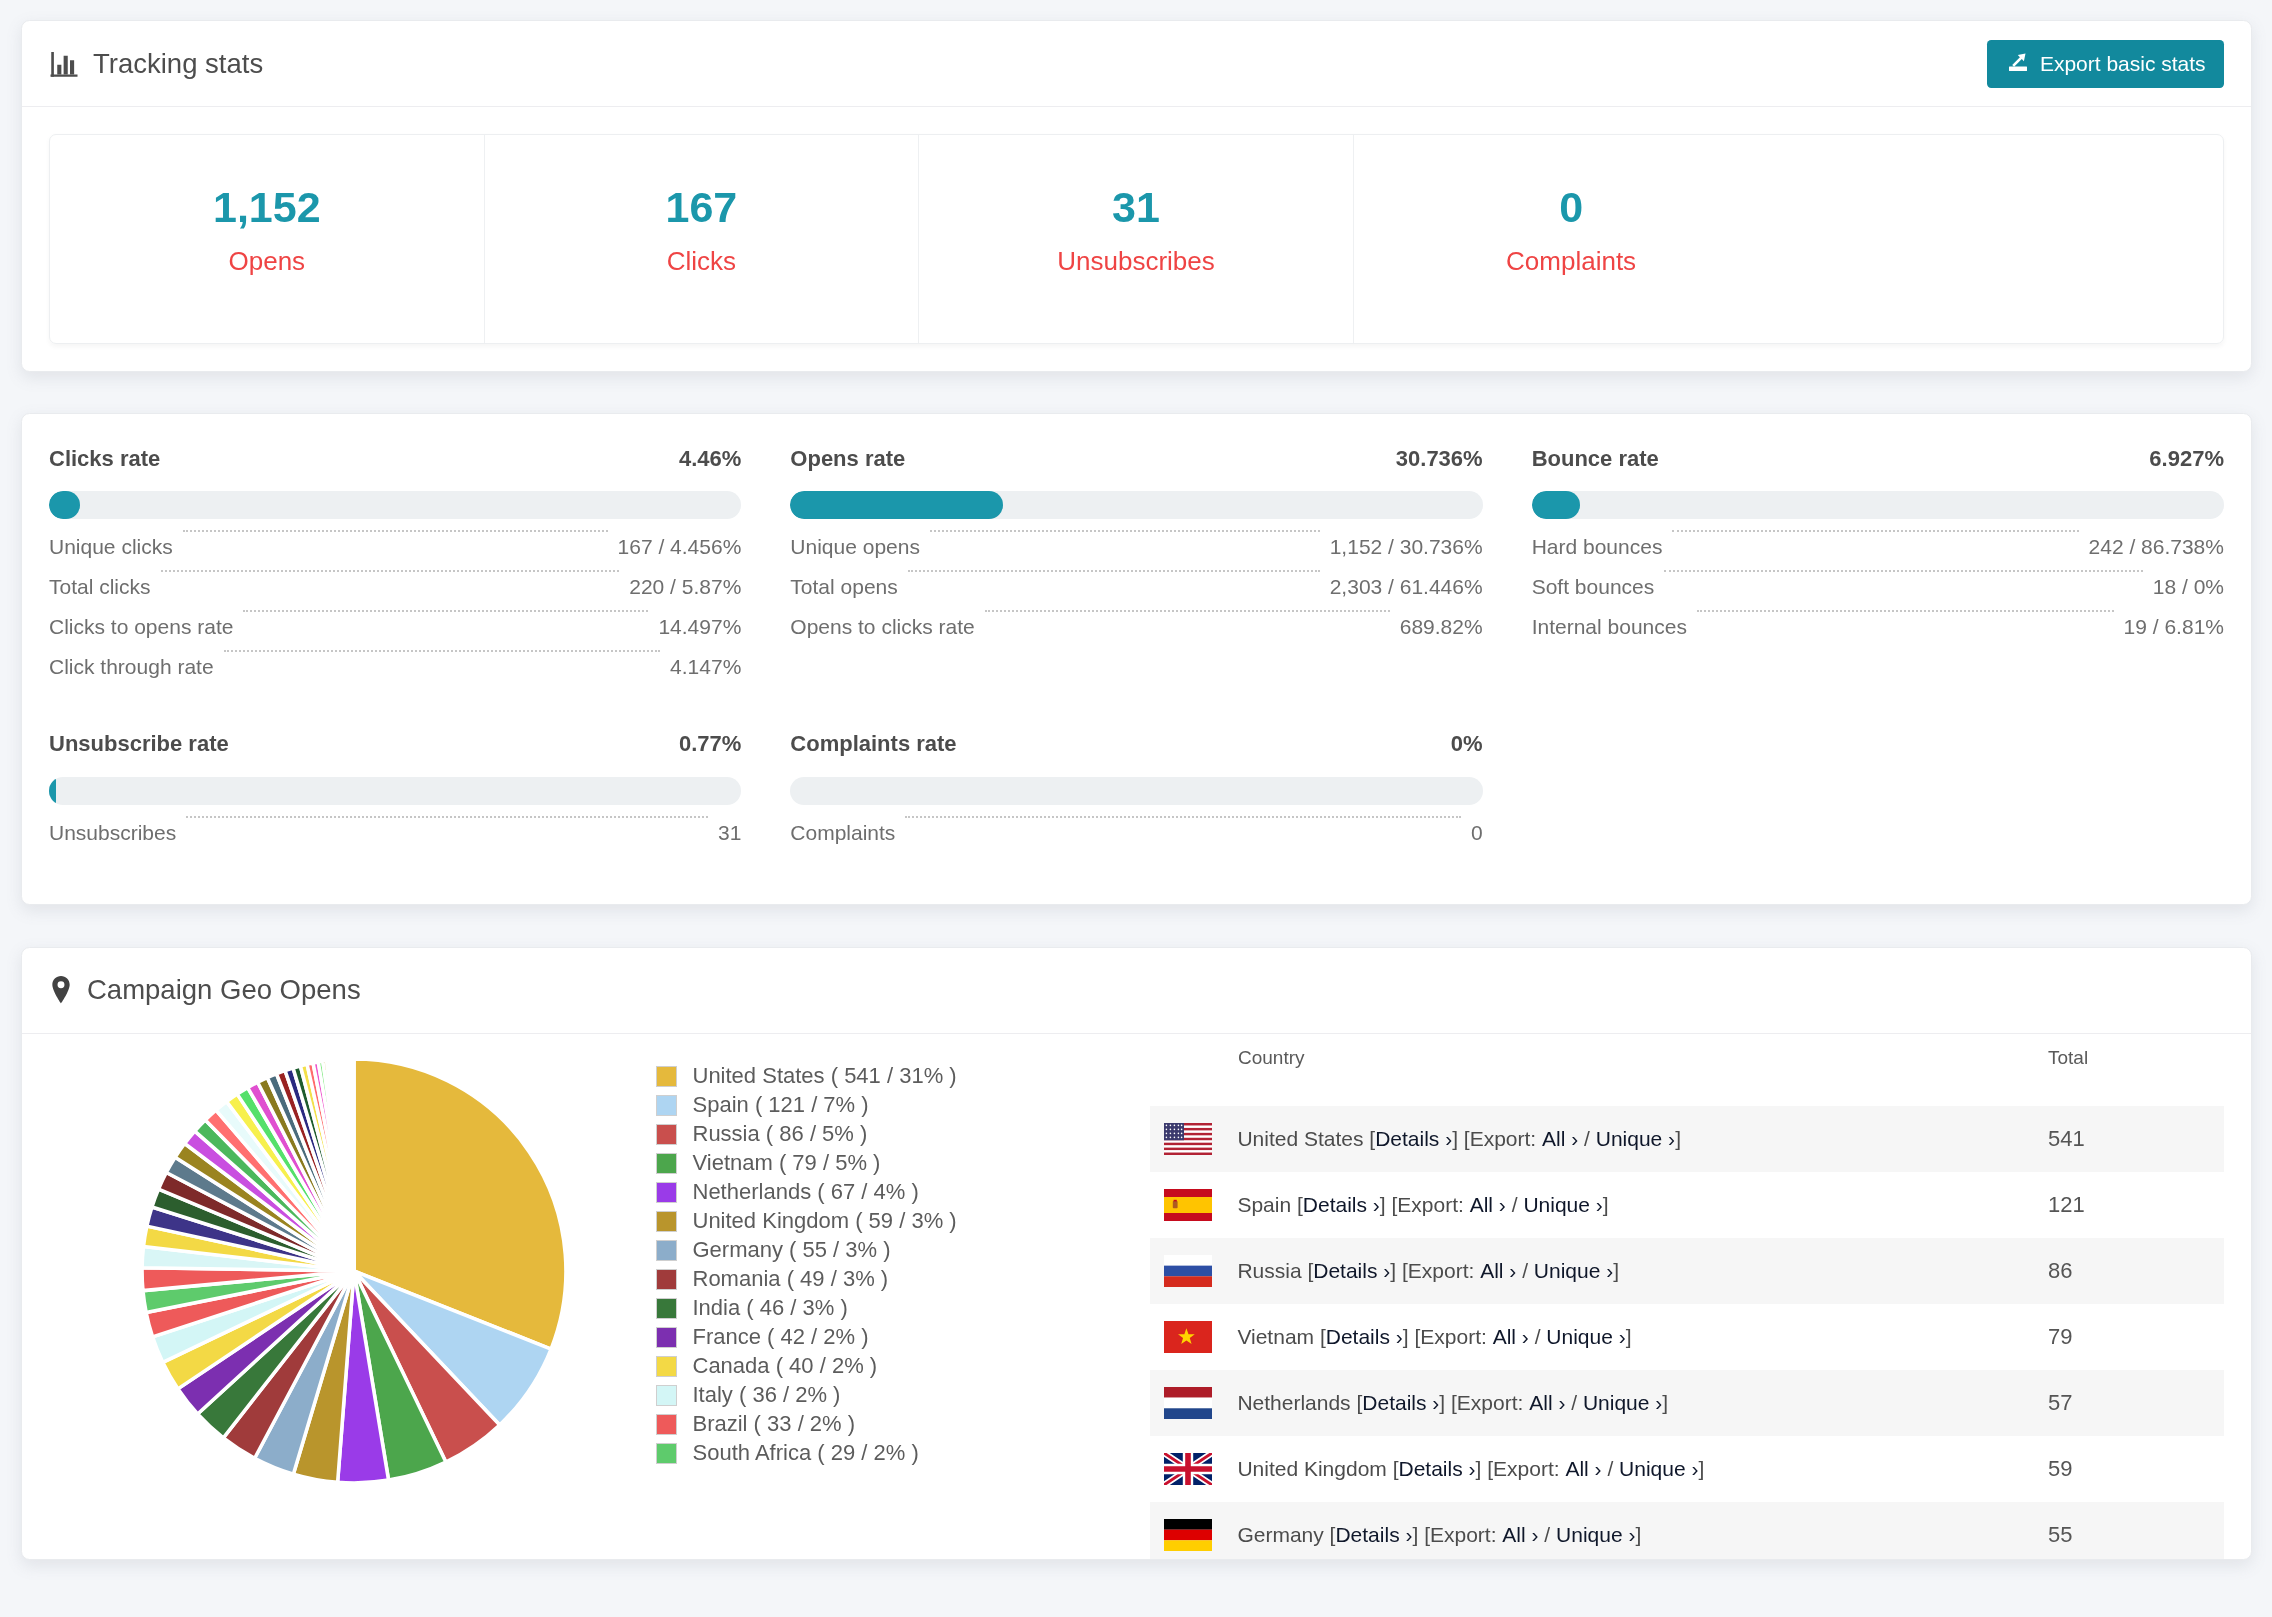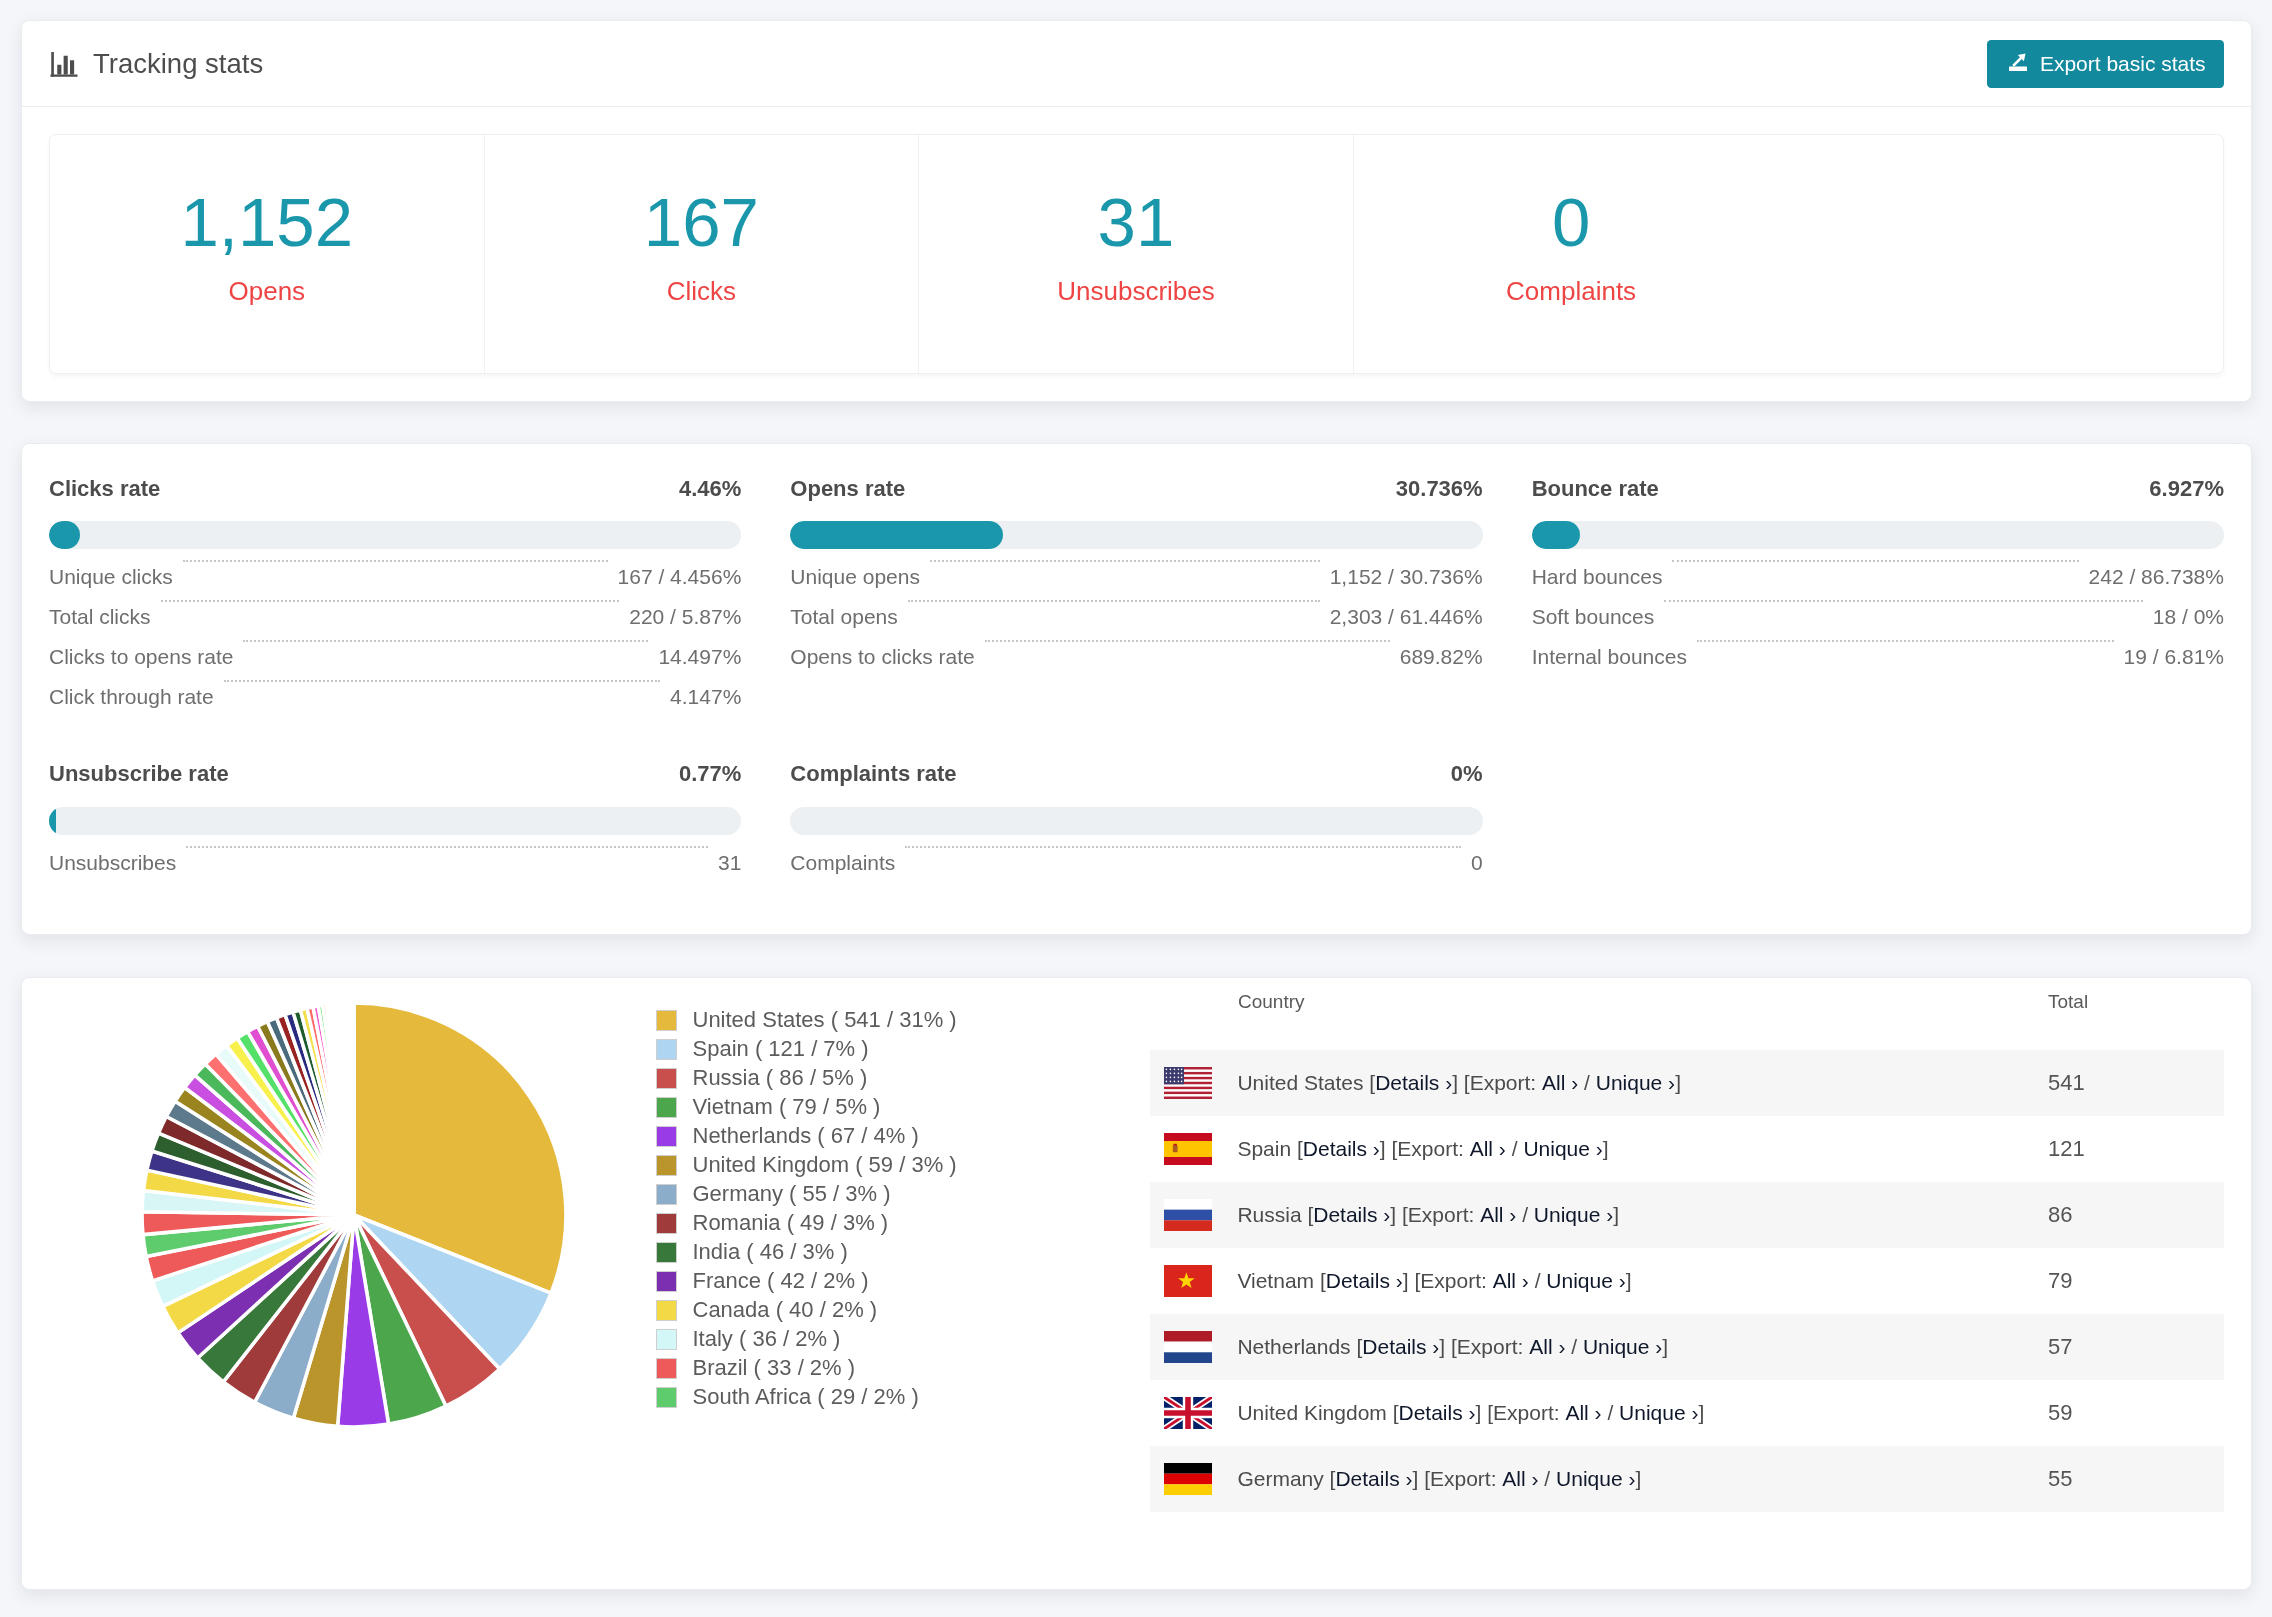--- a/index.html
+++ b/index.html
@@ -32,21 +32,21 @@
     height:48px; padding:0 18.4px; font-size:21px;
     font-family:inherit; display:flex; align-items:center; gap:10px; cursor:pointer;
   }
   .stats-row {
     margin:27px; display:grid; grid-template-columns:repeat(5,1fr);
     border:1.4px solid #edeff1; border-radius:7px;
     box-shadow:0 2.1px 5.6px rgba(0,0,0,.04);
   }
   .stat-cell { text-align:center; padding:48px 7px 66px; border-right:1.4px solid #eef0f2; }
   .stat-cell:last-child { border-right:none; }
-  .stat-value { font-size:69px; font-weight:normal; color:#1b97ab; }
+  .stat-value { font-size:43px; font-weight:bold; color:#1b97ab; }
   .stat-label { font-size:26px; color:#ef4444; margin-top:14px; }
 
   
   #rates-panel { margin-top:41px; padding:32px 27px 59px; }
   .rates-grid { display:grid; grid-template-columns:1fr 1fr 1fr; column-gap:49px; }
   .rate-block.row2 { margin-top:52px; }
   .rate-head { display:flex; justify-content:space-between; align-items:baseline;
                font-size:22px; font-weight:bold; color:#4c4c4c; line-height:25.4px; }
   .bar { height:28px; background:#edf0f2; border-radius:14px; margin:20px 0 14px; overflow:hidden; }
   .bar-fill { height:100%; background:#1b97ab; border-radius:14px; }
@@ -237,20 +237,30 @@
          <span class="leader"></span>
          <span class="val">0</span>
        </div>
         </div>
     </div>
     <div></div>
   </div>
 </div>
 
 <div class="panel" id="geo-panel">
+  <div class="panel-header">
+    <div class="panel-title">
+      <span>
+        <svg width="24" height="32" viewBox="0 0 36 46">
+            <path fill="#424242" d="M18 2C10.8 2 5 7.8 5 15c0 9.4 13 28 13 28s13-18.6 13-28C31 7.8 25.2 2 18 2zm0 18.2a5.2 5.2 0 1 1 0-10.4 5.2 5.2 0 0 1 0 10.4z"></path>
+          </svg>
+      </span>
+      <span>Campaign Geo Opens</span>
+    </div>
+  </div>
   <div class="geo-content">
     <svg id="pie-svg" viewBox="0 0 620 620">
         <path d="M310 310 L310.00 10.00 A300 300 0 0 1 588.91 420.49 Z" fill="#e5b93c" stroke="#ffffff" stroke-width="5" stroke-linejoin="round"></path>
         <path d="M310 310 L588.91 420.49 A300 300 0 0 1 516.23 527.88 Z" fill="#aed5f2" stroke="#ffffff" stroke-width="5" stroke-linejoin="round"></path>
         <path d="M310 310 L516.23 527.88 A300 300 0 0 1 440.03 580.36 Z" fill="#c94f4d" stroke="#ffffff" stroke-width="5" stroke-linejoin="round"></path>
         <path d="M310 310 L440.03 580.36 A300 300 0 0 1 358.93 605.98 Z" fill="#4ca64c" stroke="#ffffff" stroke-width="5" stroke-linejoin="round"></path>
         <path d="M310 310 L358.93 605.98 A300 300 0 0 1 286.80 609.10 Z" fill="#9a3be8" stroke="#ffffff" stroke-width="5" stroke-linejoin="round"></path>
         <path d="M310 310 L286.80 609.10 A300 300 0 0 1 224.26 597.49 Z" fill="#b9952c" stroke="#ffffff" stroke-width="5" stroke-linejoin="round"></path>
         <path d="M310 310 L224.26 597.49 A300 300 0 0 1 169.37 575.00 Z" fill="#8cadca" stroke="#ffffff" stroke-width="5" stroke-linejoin="round"></path>
         <path d="M310 310 L169.37 575.00 A300 300 0 0 1 125.04 546.20 Z" fill="#a03b3b" stroke="#ffffff" stroke-width="5" stroke-linejoin="round"></path>

